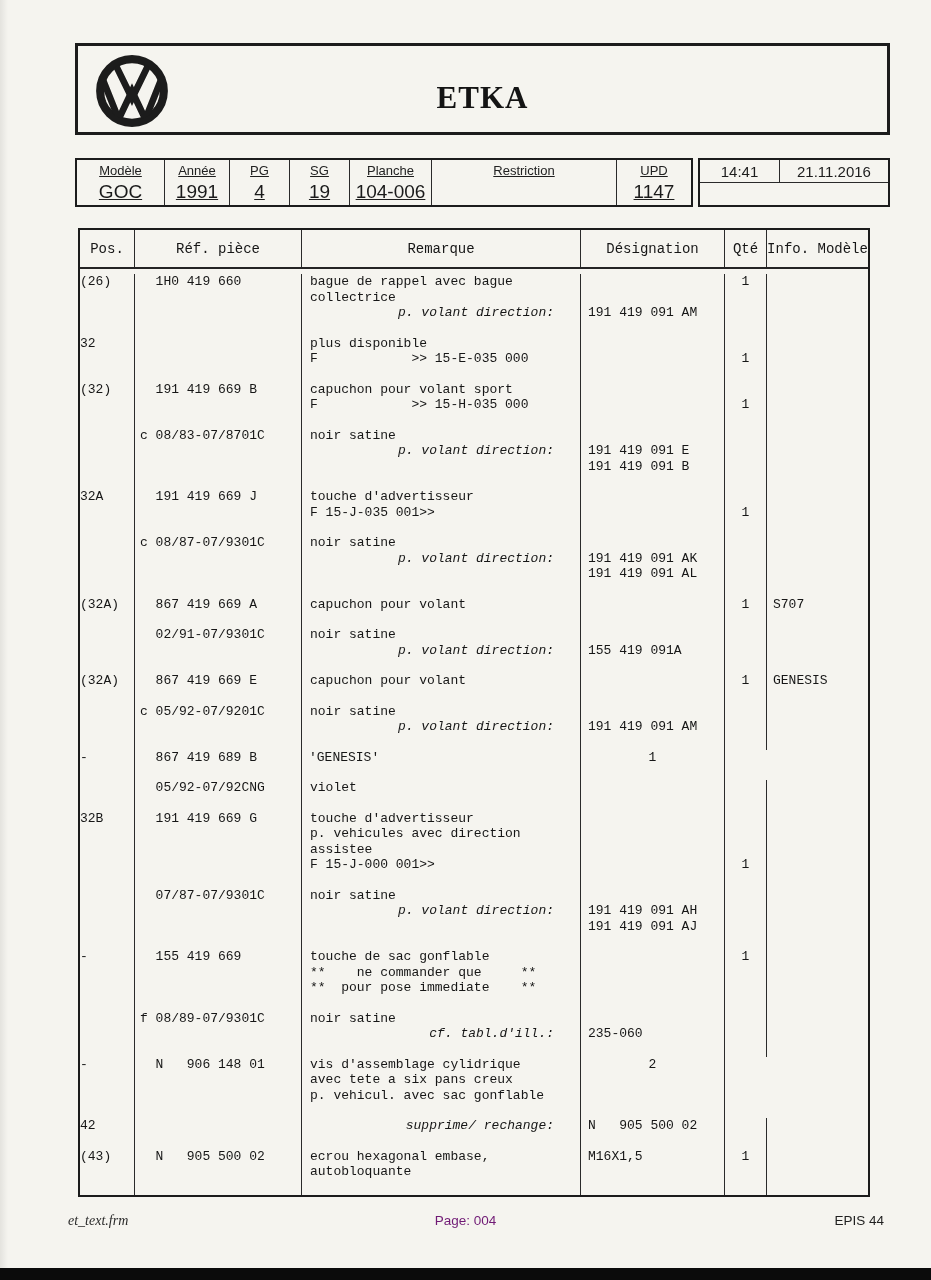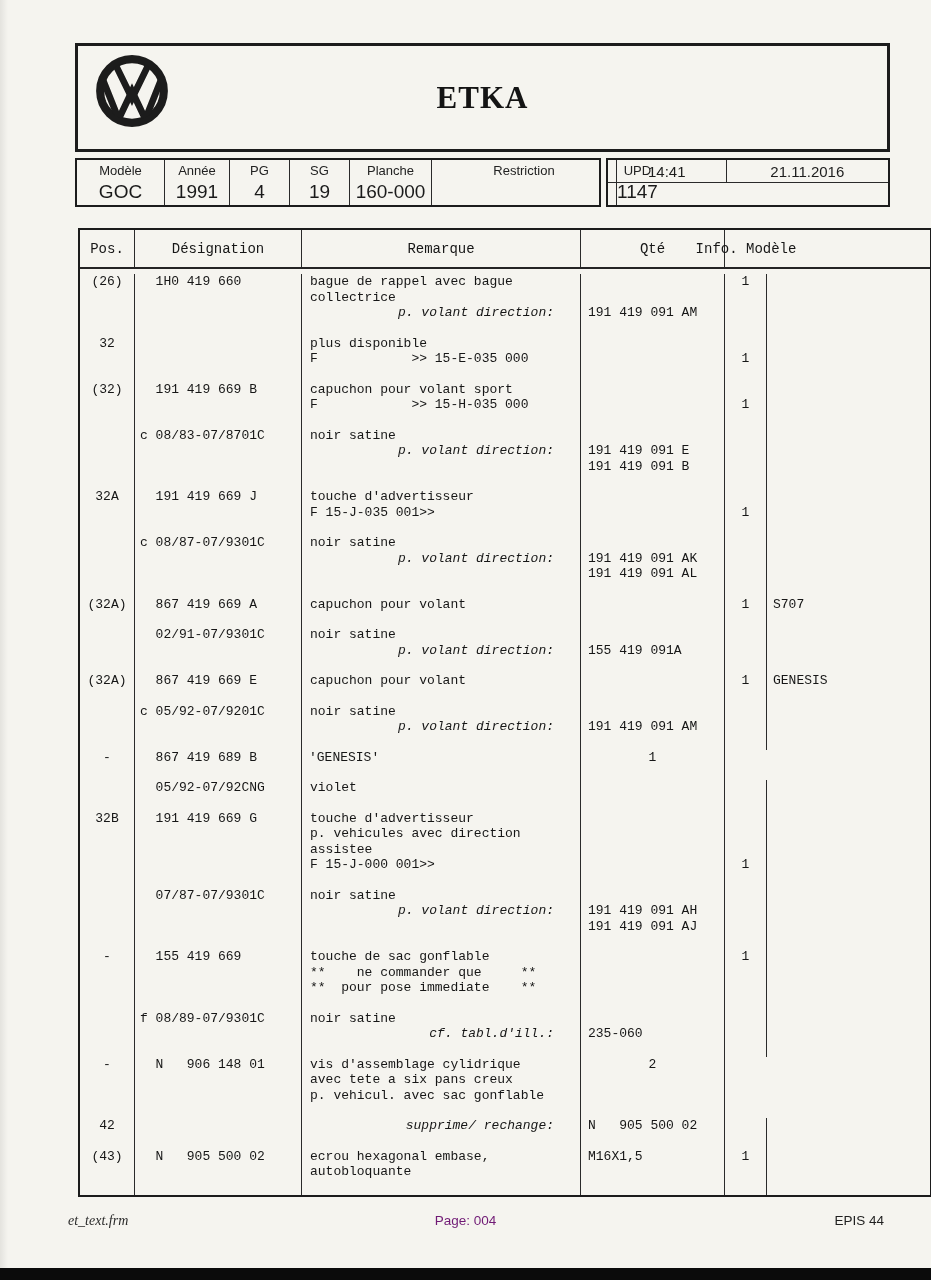--- a/index.html
+++ b/index.html
@@ -11,75 +11,76 @@
     overflow:hidden;
     font-family:"Liberation Sans", sans-serif;
     color:#1d1d1d;
   }
   .page::before{ 
     content:"";position:absolute;left:0;top:0;bottom:0;width:8px;
     background:linear-gradient(90deg, rgba(0,0,0,0.07), rgba(0,0,0,0));
   }
   
   .etka-box{
-    position:absolute;left:75px;top:43px;width:815px;height:109px;
+    position:absolute;left:75px;top:43px;width:815px;height:92px;
     border:3px solid #1c1c1c;box-sizing:border-box;
   }
   .logo-wrap{position:absolute;left:17px;top:8px;width:74px;height:74px;}
   .app-title{
     position:absolute;left:0;right:0;top:34px;text-align:center;
     font-family:"Liberation Serif", serif;font-weight:700;
     font-size:31px;letter-spacing:1px;color:#141414;
   }
   
   .info-bar{
     position:absolute;left:75px;top:158px;width:815px;height:49px;
     display:flex;box-sizing:border-box;
   }
   .info-left{
     border:2.5px solid #1c1c1c;box-sizing:border-box;
-    width:526px;display:grid;
+    width:618px;display:grid;
     grid-template-columns:88px 65px 60px 60px 82px 185px 1fr;
+    text-decoration:underline;
   }
   .info-cell{border-right:1.5px solid #2a2a2a;display:flex;flex-direction:column;align-items:center;}
   .info-cell:last-child{border-right:none;}
   .info-label{font-size:13px;margin-top:3px;color:#222;}
   .info-value{font-size:19px;margin-top:3px;color:#1a1a1a;}
   .info-gap{width:5px;}
   .info-right{
     flex:1;border:2.5px solid #1c1c1c;box-sizing:border-box;
     display:flex;flex-direction:column;
   }
   .info-right-top{
     height:22px;border-bottom:1.5px solid #2a2a2a;display:flex;
   }
   .time-cell{width:42%;border-right:1.5px solid #2a2a2a;display:flex;align-items:center;justify-content:center;font-size:15px;}
   .date-cell{flex:1;display:flex;align-items:center;justify-content:center;font-size:15px;}
   .info-right-bottom{flex:1;}
   
   .parts-table{
-    position:absolute;left:78px;top:228px;width:854px;height:969px;
+    position:absolute;left:78px;top:228px;width:792px;height:969px;
     border:2.5px solid #1b1b1b;box-sizing:border-box;overflow:hidden;
     font-family:"Liberation Mono","DejaVu Sans Mono", monospace;
   }
   .thead{
     display:grid;grid-template-columns:55px 167px 279px 144px 42px 1fr;
     height:39px;border-bottom:2px solid #242424;box-sizing:border-box;
   }
   .th{
     border-right:1.5px solid #2a2a2a;display:flex;align-items:center;justify-content:center;
     font-size:14px;color:#161616;white-space:pre;
   }
   .th:last-child{border-right:none;}
   .tbody{padding-top:5px;}
   .trow{display:grid;grid-template-columns:55px 167px 279px 144px 42px 1fr;}
   .c{border-right:1.5px solid #2a2a2a;padding-bottom:15px;box-sizing:border-box;}
   .c:last-child{border-right:none;}
   .ln{height:15.5px;line-height:15.5px;font-size:13px;white-space:pre;color:#161616;}
-  .c-pos .ln{text-align:center;}
+  .c-pos .ln{}
   .c-ref .ln{padding-left:5px;}
   .c-des .ln{padding-left:8px;}
   .c-des .ln.r{text-align:right;padding-right:26px;padding-left:0;font-style:italic;}
   .c-rem .ln{padding-left:7px;}
   .c-qty .ln{text-align:center;}
   .c-info .ln{padding-left:6px;}
   
   .footer-left{
     position:absolute;left:68px;top:1213px;
     font-family:"Liberation Serif", serif;font-style:italic;font-size:14px;color:#2a2a2a;
@@ -131,21 +132,21 @@
       <div class="info-cell">
         <span class="info-label">PG</span>
         <span class="info-value">4</span>
       </div>
       <div class="info-cell">
         <span class="info-label">SG</span>
         <span class="info-value">19</span>
       </div>
       <div class="info-cell">
         <span class="info-label">Planche</span>
-        <span class="info-value">160-000</span>
+        <span class="info-value">104-006</span>
       </div>
       <div class="info-cell">
         <span class="info-label">Restriction</span>
         <span class="info-value"></span>
       </div>
       <div class="info-cell">
         <span class="info-label">UPD</span>
         <span class="info-value">1147</span>
       </div>
     </div>
@@ -155,22 +156,23 @@
         <div class="time-cell">14:41</div>
         <div class="date-cell">21.11.2016</div>
       </div>
       <div class="info-right-bottom"></div>
     </div>
   </div>
 
   <div class="parts-table">
     <div class="thead">
       <div class="th">Pos.</div>
+      <div class="th">Réf. pièce</div>
+      <div class="th">Remarque</div>
       <div class="th">Désignation</div>
-      <div class="th">Remarque</div>
       <div class="th">Qté</div>
       <div class="th">Info. Modèle</div>
     </div>
     <div class="tbody" id="tbody">
         <div class="trow">
           <div class="c c-pos">
             <div class="ln">(26)</div>
           </div>
           <div class="c c-ref">
             <div class="ln">  1H0 419 660</div>

